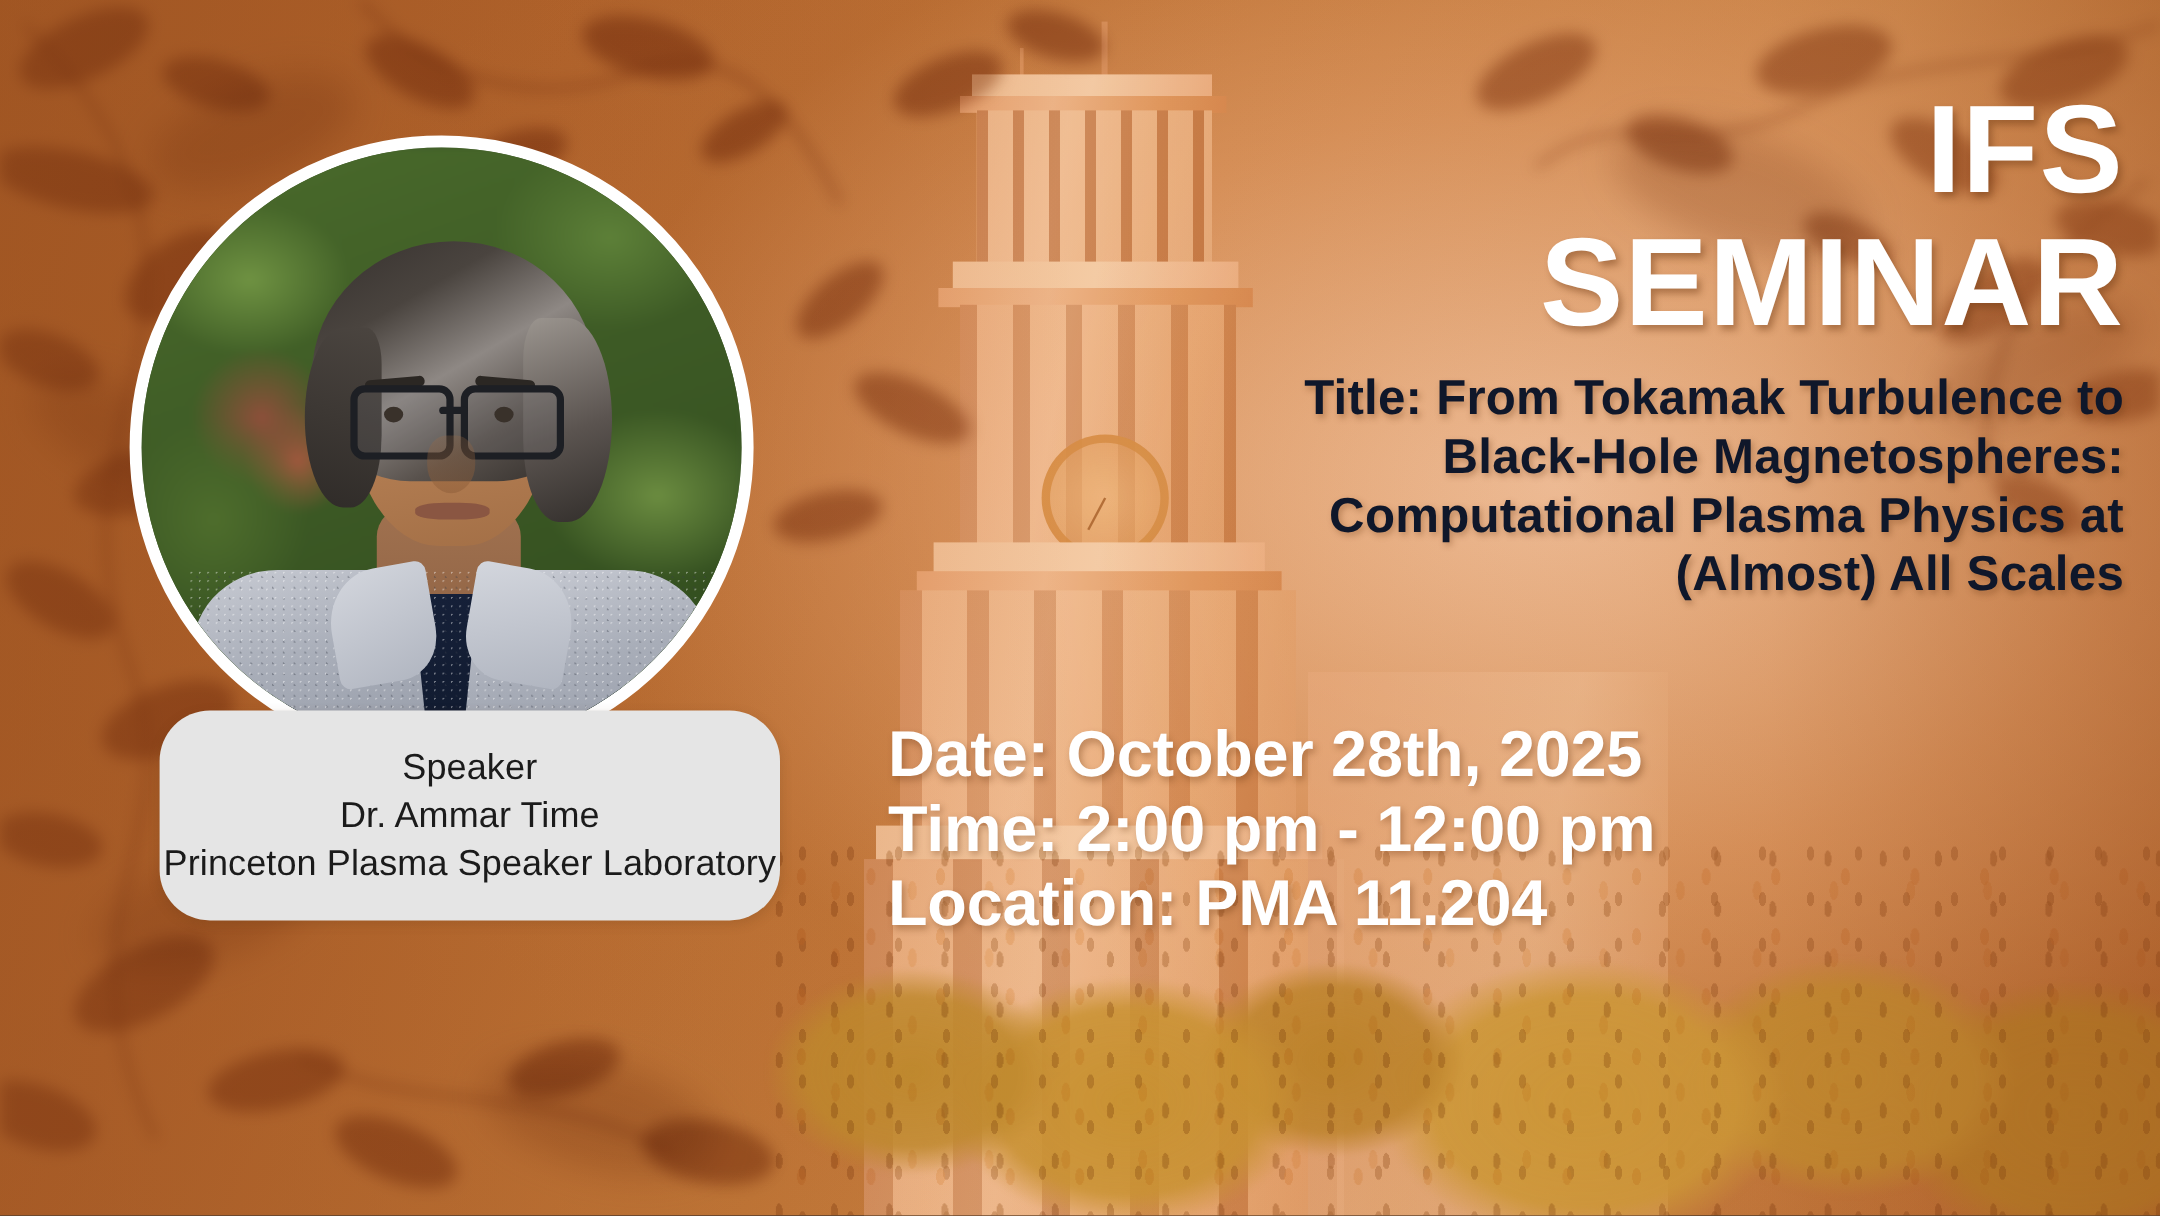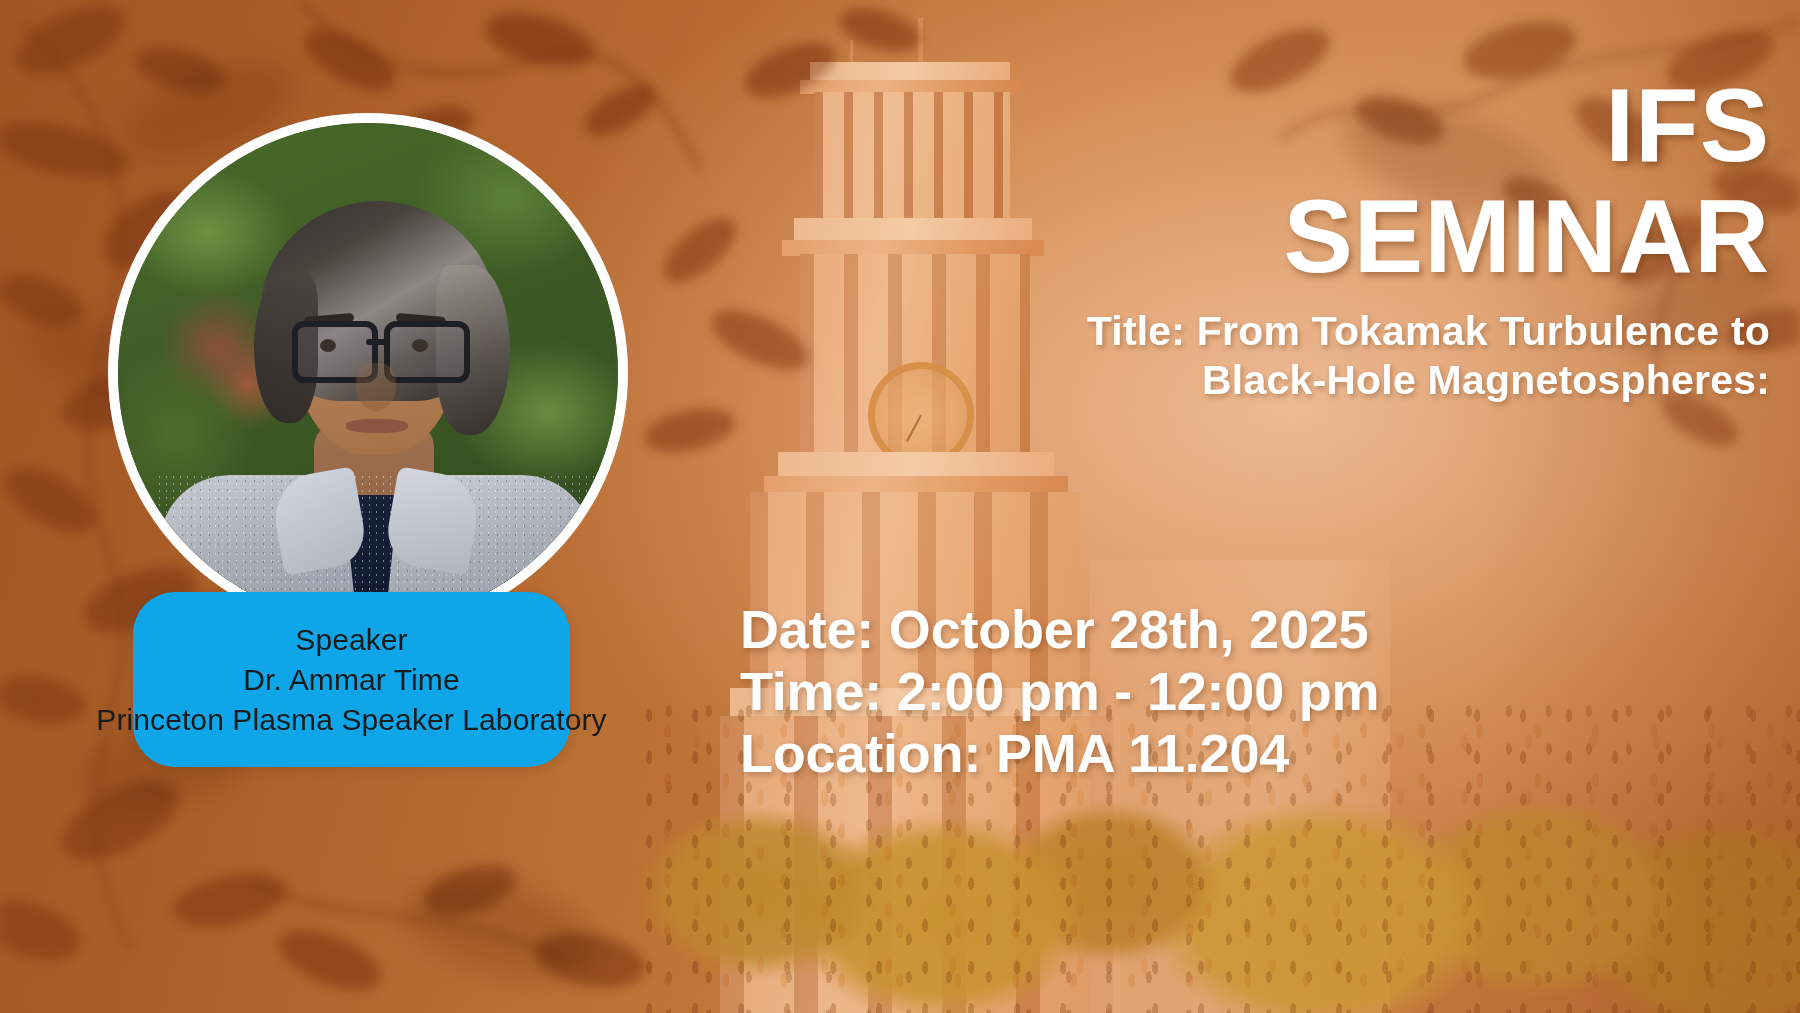--- a/index.html
+++ b/index.html
@@ -224,22 +224,22 @@
     background: linear-gradient(180deg, rgba(160,108,66,0.25) 0%, rgba(140,92,56,0.5) 100%);
     border-radius: 40% 40% 50% 50%;
   }
   #ph-mouth {
     position:absolute; left: 228px; top: 296px; width: 62px; height: 14px;
     background: #8a5642; border-radius: 40%;
   }
 
   
   #speaker-card {
-    position: absolute; left: 133px; top: 592px; width: 437px; height: 175px;
-    background: #0ea5e9;
+    position: absolute; left: 133px; top: 592px; width: 517px; height: 175px;
+    background: #e5e5e5;
     border-radius: 42px;
     display: flex; flex-direction: column;
     align-items: center; justify-content: center;
     box-shadow: 0 3px 10px rgba(90,48,16,0.18);
   }
   .sp-line {
     color: #1b1b1b;
     font-family: "Liberation Sans", sans-serif;
     font-size: 30px;
     font-weight: 400;
@@ -260,21 +260,21 @@
     font-size: 104px;
     line-height: 1.07;
     letter-spacing: 1px;
     text-shadow: 3px 4px 6px rgba(110,58,20,0.45);
     margin: 0;
   }
   #heading .hl { display: block; }
 
   #talk-title {
     margin: 14px 0 0 0;
-    color: #ffffff;
+    color: #0f172a;
     font-family: "Liberation Sans", sans-serif;
     font-weight: 700;
     font-size: 41px;
     line-height: 49px;
     letter-spacing: 0.2px;
     text-shadow: 2px 3px 5px rgba(110,58,20,0.35);
   }
   #talk-title .tl { display: block; }
 
   #details {
@@ -421,20 +421,22 @@
   </div>
 
   <div id="right-col">
     <div id="heading">
       <span class="hl">IFS</span>
       <span class="hl">SEMINAR</span>
     </div>
     <div id="talk-title">
       <span class="tl">Title: From Tokamak Turbulence to</span>
       <span class="tl">Black-Hole Magnetospheres:</span>
+      <span class="tl">Computational Plasma Physics at</span>
+      <span class="tl">(Almost) All Scales</span>
     </div>
   </div>
 
   <div id="details">
     <span class="dl">Date: October 28th, 2025</span>
     <span class="dl">Time: 2:00 pm - 12:00 pm</span>
     <span class="dl">Location: PMA 11.204</span>
   </div>
 
 </div>

